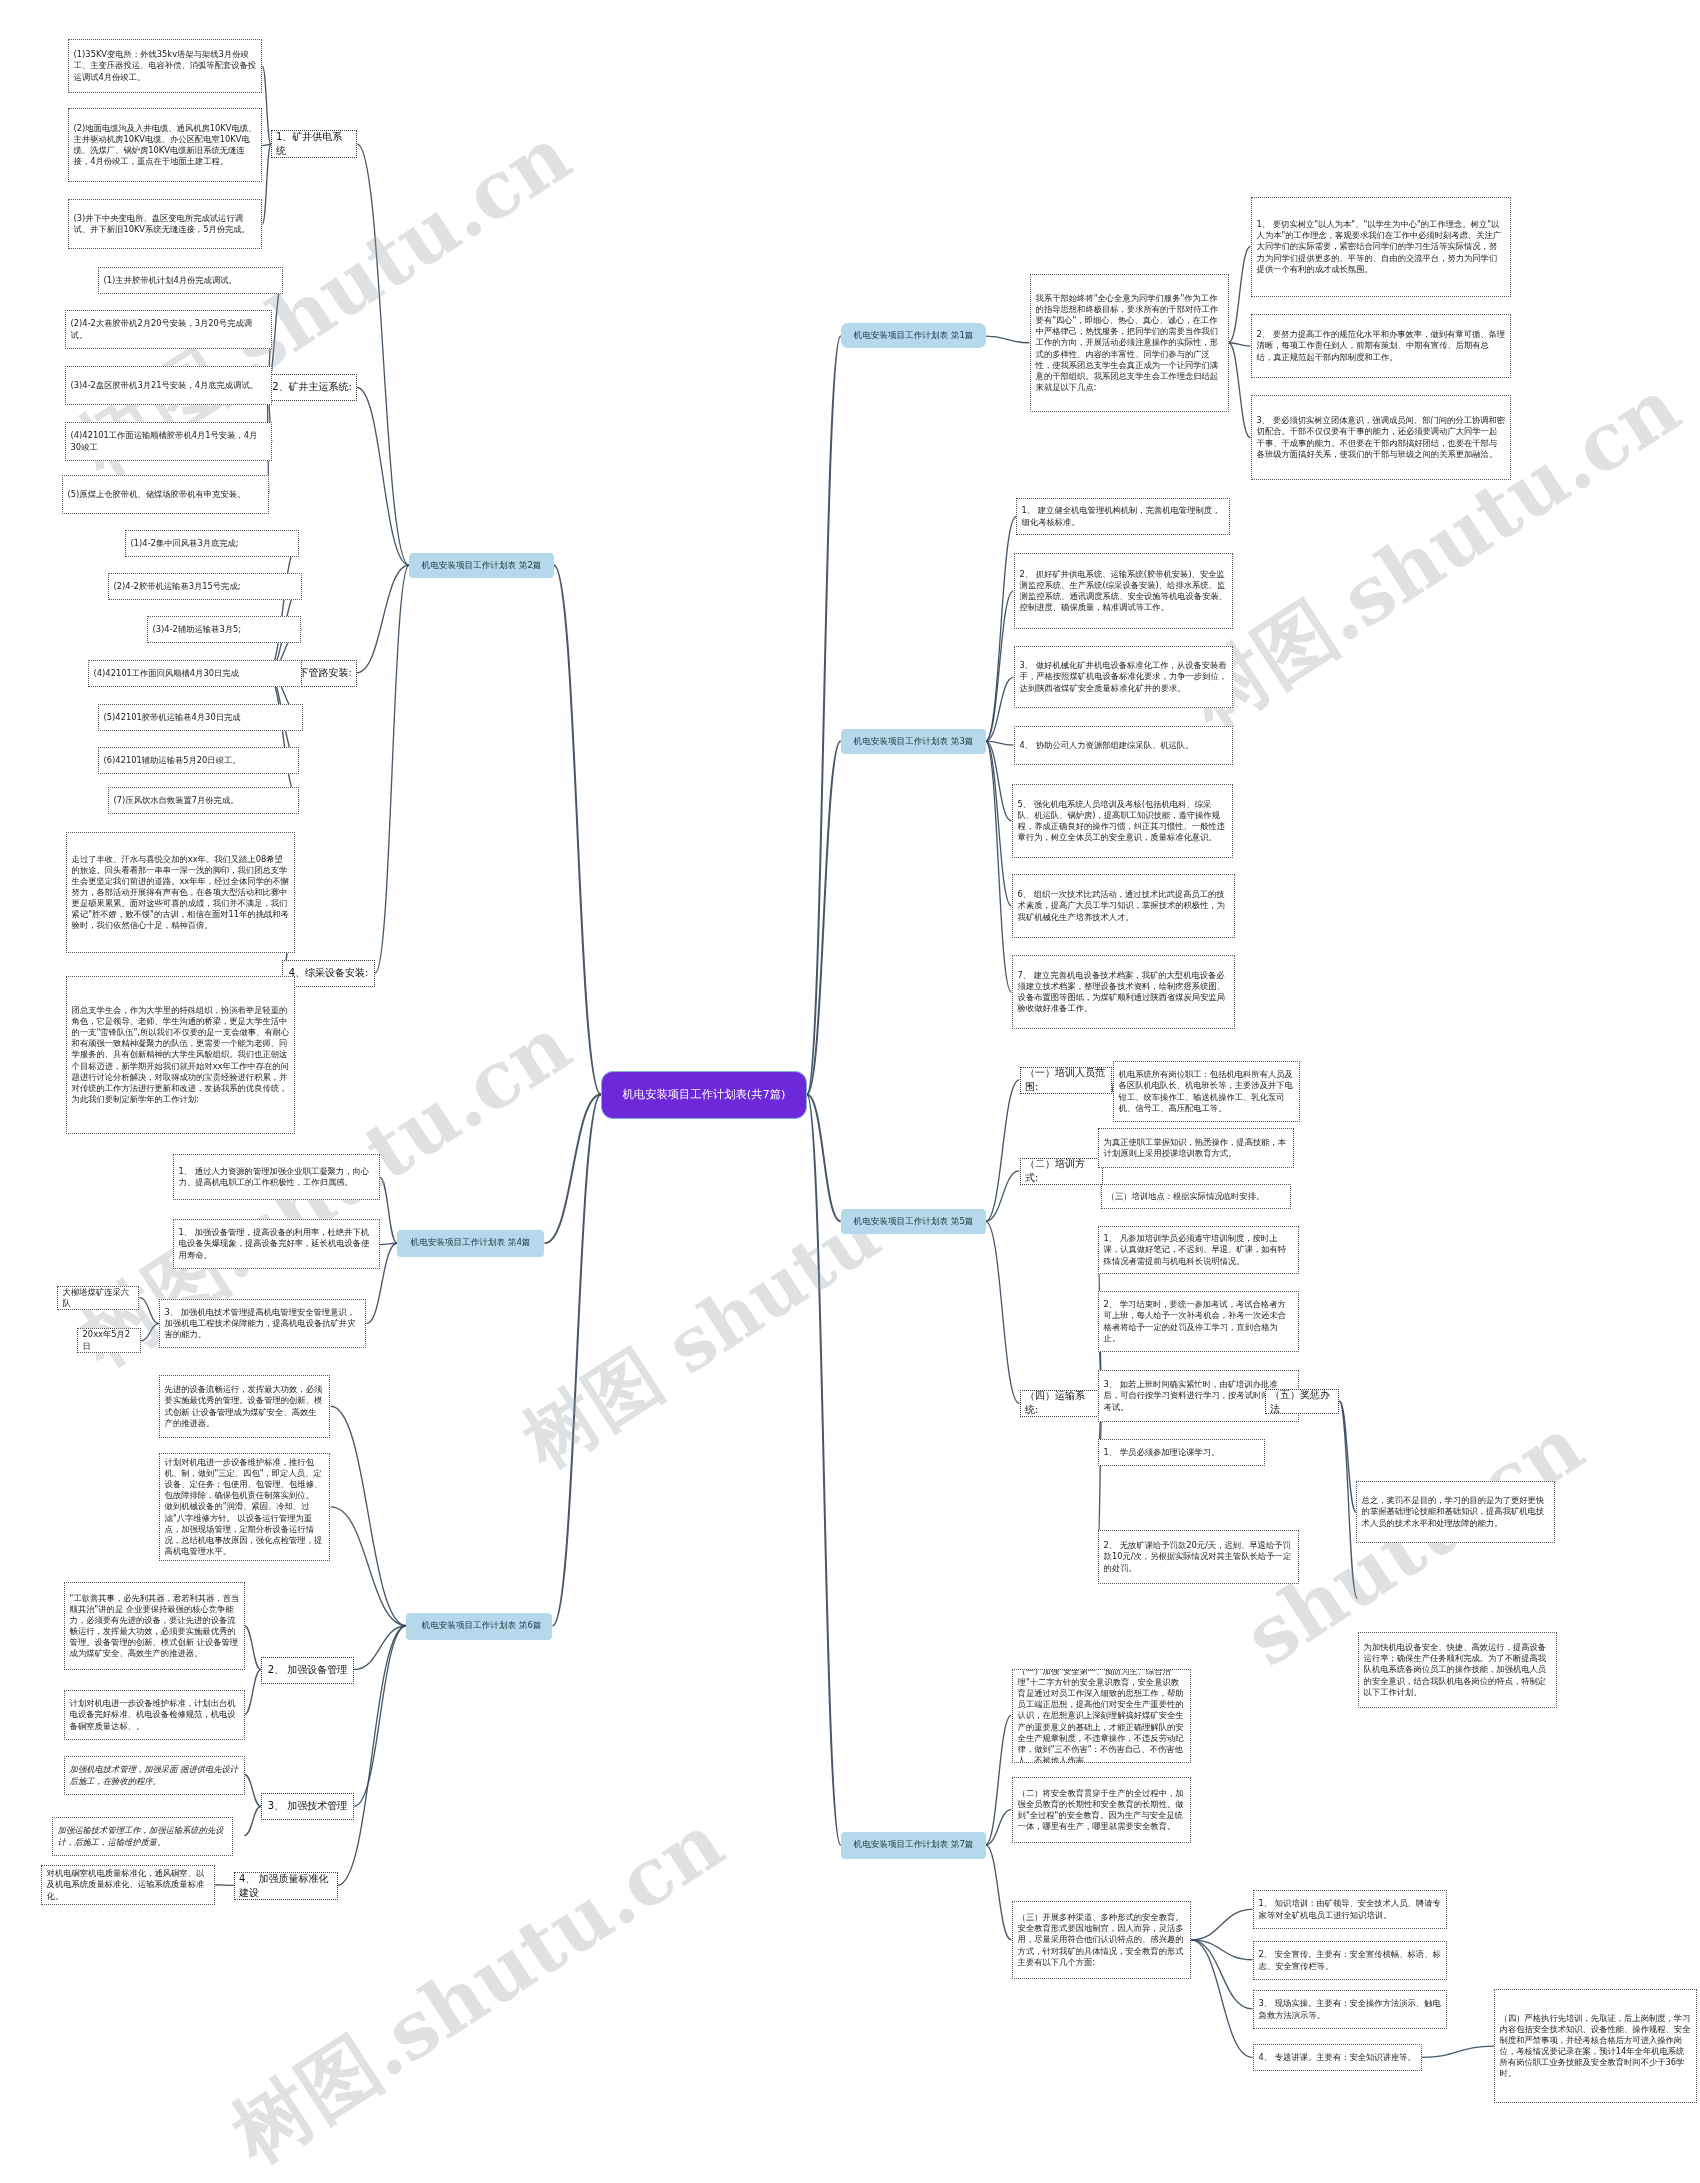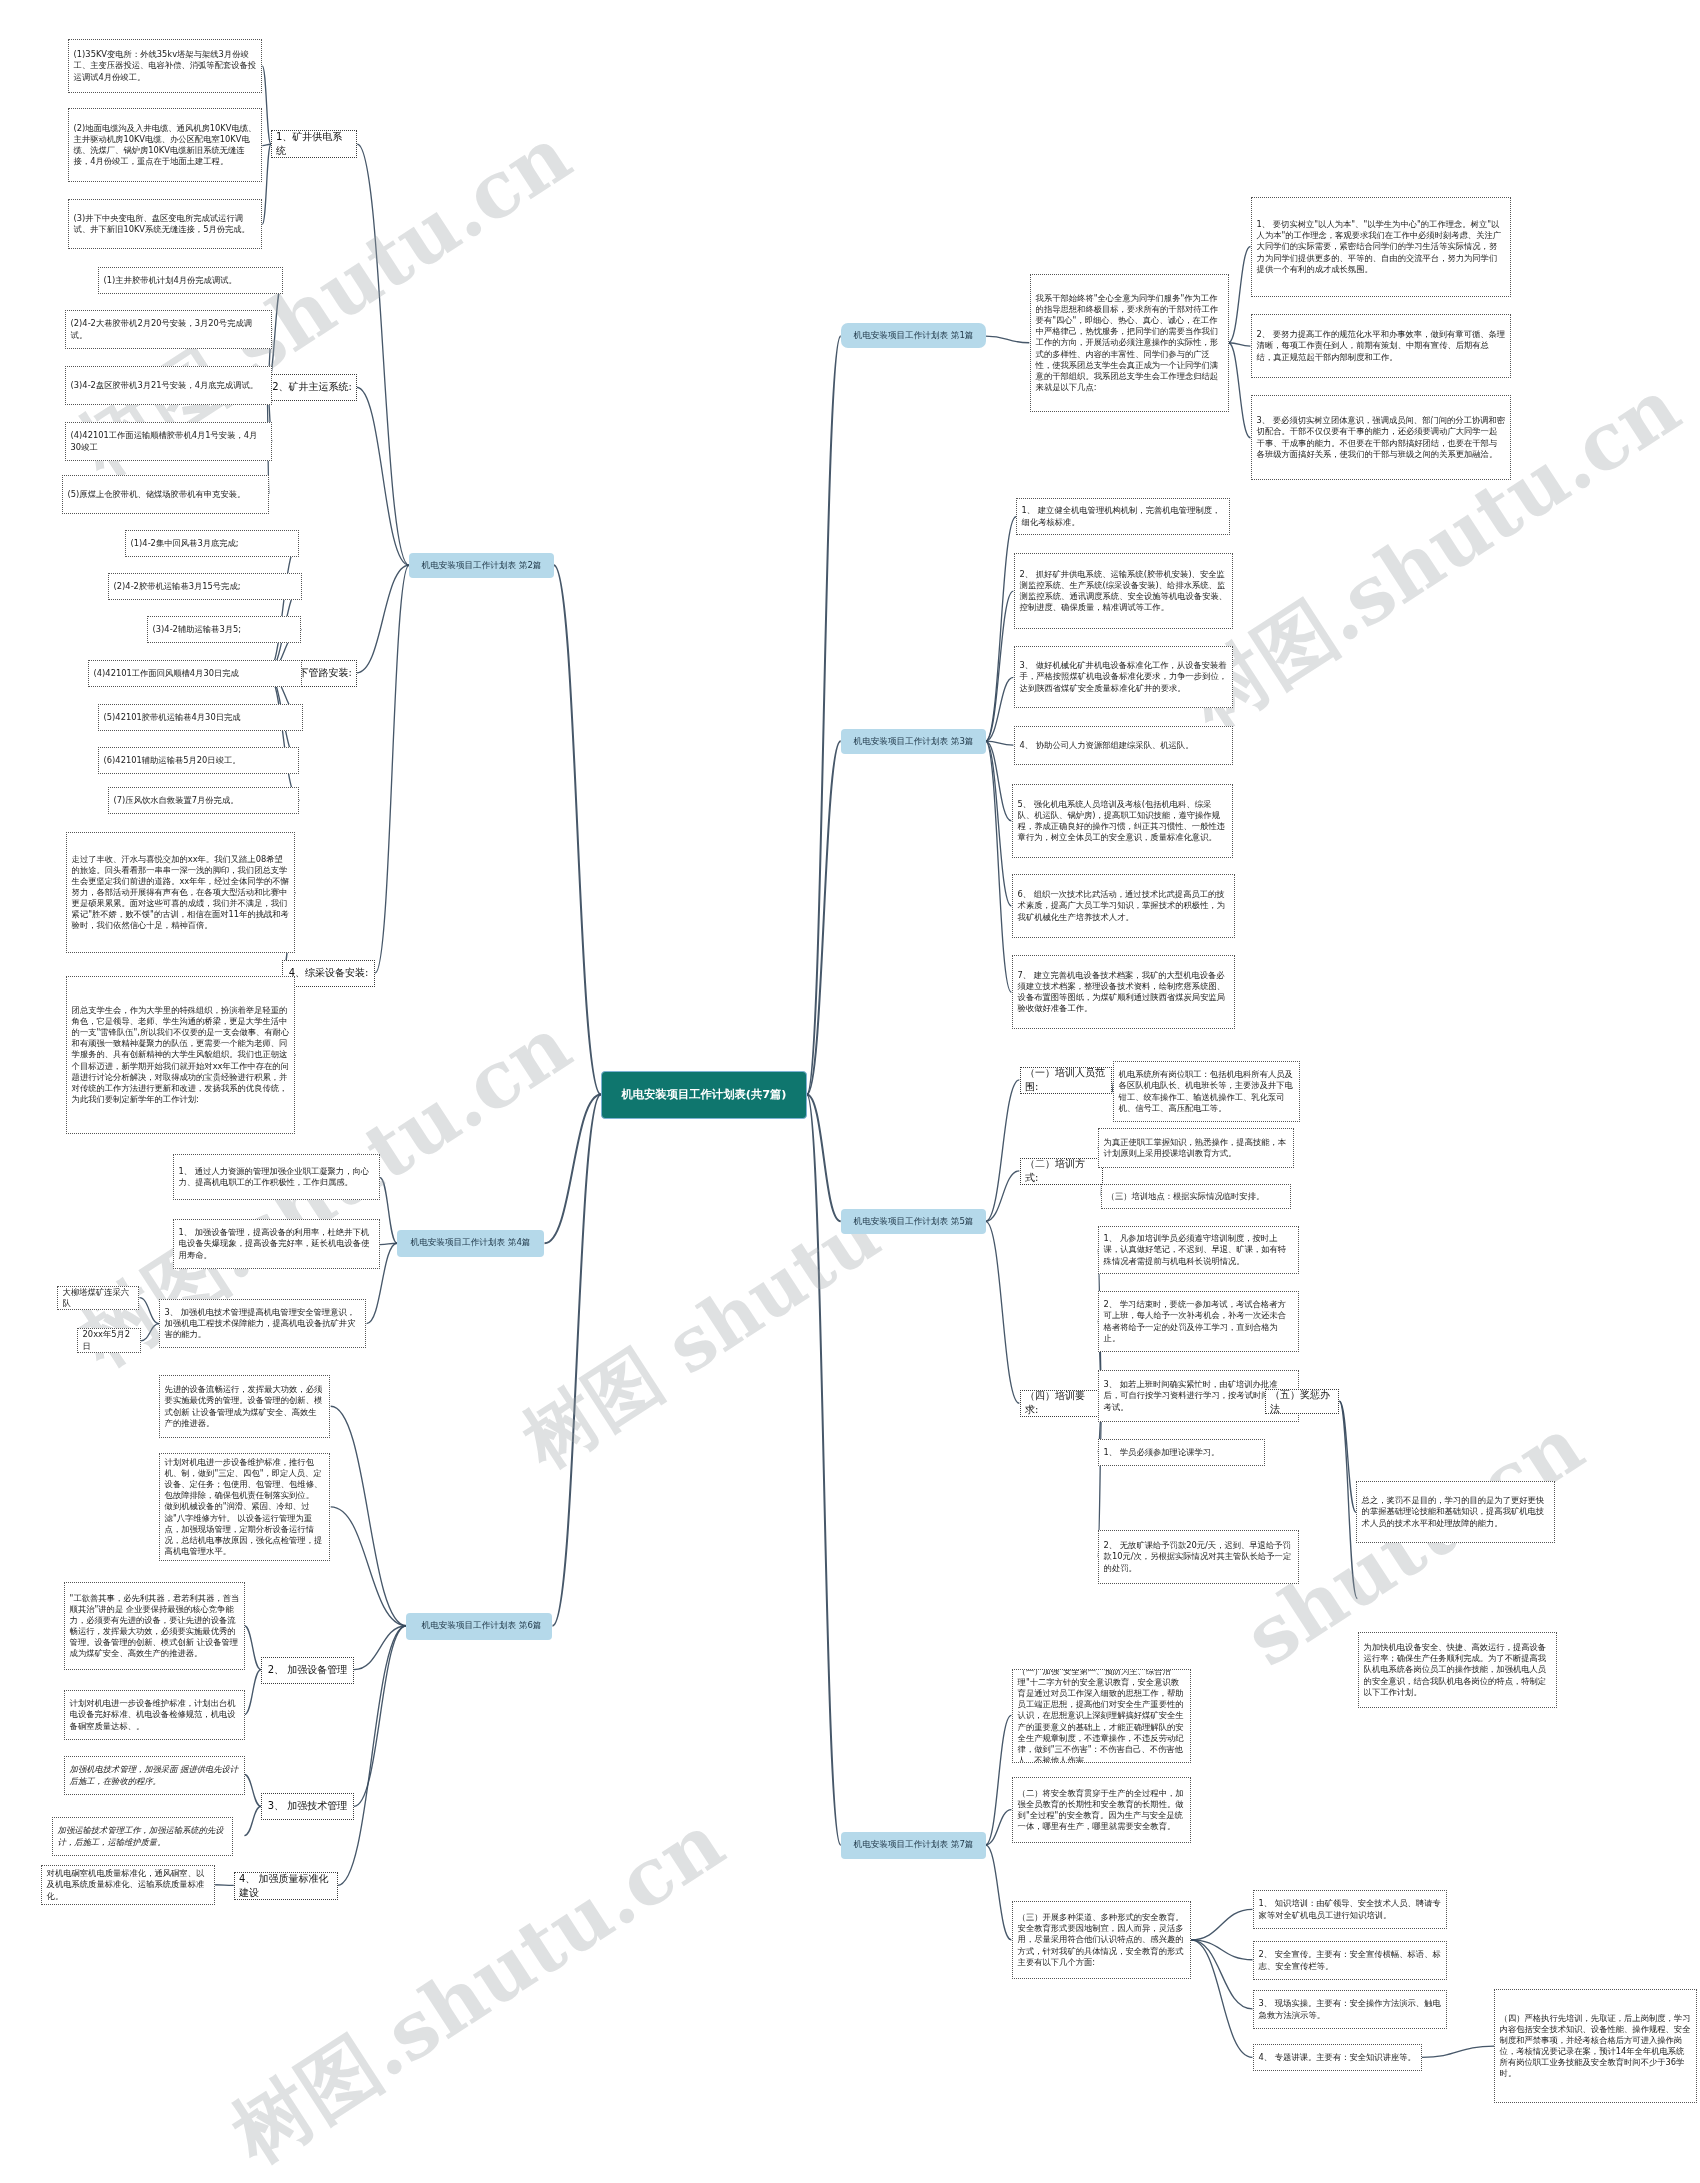--- a/index.html
+++ b/index.html
@@ -2,23 +2,23 @@
 <html style="font-size:10.6px"><head>
 <meta charset="utf-8">
 <style>
   html,body{margin:0;padding:0;background:#fff;}
   #stage{position:relative;width:1700px;height:2183px;background:#ffffff;overflow:hidden;
          font-family:"DejaVu Sans",sans-serif;}
   #edges{position:absolute;left:0;top:0;width:1700px;height:2183px;}
   .edge{fill:none;stroke:#36495c;stroke-width:2px;opacity:.92;}
   .edge.thick{stroke-width:3px;}
   .node{position:absolute;box-sizing:border-box;}
-  .root{background:#0f766e;color:#ffffff;border:1.3px solid #7fb2d4;border-radius:4px;
+  .root{background:#6d28d9;color:#ffffff;border:1.3px solid #7fb2d4;border-radius:12px;
         display:flex;align-items:center;justify-content:center;text-align:center;
-        font-size:11.3px;line-height:1.3;padding:2.7px 6.6px;font-weight:bold;}
+        font-size:11.3px;line-height:1.3;padding:2.7px 6.6px;}
   .branch{background:#b5d9ea;color:#21394a;border-radius:4px;font-size:8.6px;
         display:flex;align-items:center;justify-content:center;text-align:center;padding:1.3px 4px;}
   .section{background:#fff;border:0.7px dotted #3c3c3c;color:#101010;font-size:10px;
         display:flex;align-items:center;justify-content:center;text-align:left;padding:1.3px 4px;}
   .leaf{background:#fff;border:0.7px dotted #555;color:#1a1a1a;font-size:8.3px;line-height:1.33;
         padding:2.7px 4.6px;display:flex;align-items:center;overflow:hidden;}
   .wm{position:absolute;color:rgba(158,163,168,0.33);font-family:"DejaVu Serif",serif;
       font-weight:bold;white-space:nowrap;pointer-events:none;transform-origin:0 0;}
 </style>
 </head>
@@ -165,21 +165,21 @@
       <div class="node leaf" style="left: 1014px; top: 646px; width: 219px; height: 62px;">3、 做好机械化矿井机电设备标准化工作，从设备安装着手，严格按照煤矿机电设备标准化要求，力争一步到位，达到陕西省煤矿安全质量标准化矿井的要求。</div>
       <div class="node leaf" style="left: 1014px; top: 726px; width: 219px; height: 39px;">4、 协助公司人力资源部组建综采队、机运队。</div>
       <div class="node leaf" style="left: 1012px; top: 784px; width: 221px; height: 74px;">5、 强化机电系统人员培训及考核(包括机电科、综采队、机运队、锅炉房)，提高职工知识技能，遵守操作规程，养成正确良好的操作习惯，纠正其习惯性、一般性违章行为，树立全体员工的安全意识，质量标准化意识。</div>
       <div class="node leaf" style="left: 1012px; top: 874px; width: 223px; height: 64px;">6、 组织一次技术比武活动，通过技术比武提高员工的技术素质，提高广大员工学习知识，掌握技术的积极性，为我矿机械化生产培养技术人才。</div>
       <div class="node leaf" style="left: 1012px; top: 955px; width: 223px; height: 74px;">7、 建立完善机电设备技术档案，我矿的大型机电设备必须建立技术档案，整理设备技术资料，绘制疙瘩系统图、设备布置图等图纸，为煤矿顺利通过陕西省煤炭局安监局验收做好准备工作。</div>
       <div class="node section" style="left: 1020px; top: 1067px; width: 92px; height: 26.6px;">（一）培训人员范围:</div>
       <div class="node leaf" style="left: 1113px; top: 1061px; width: 187px; height: 61px;">机电系统所有岗位职工：包括机电科所有人员及各区队机电队长、机电班长等，主要涉及井下电钳工、绞车操作工、输送机操作工、乳化泵司机、信号工、高压配电工等。</div>
       <div class="node section" style="left: 1020px; top: 1158px; width: 83px; height: 26.6px;">（二）培训方式:</div>
       <div class="node leaf" style="left: 1098px; top: 1128px; width: 196px; height: 40px;">为真正使职工掌握知识，熟悉操作，提高技能，本计划原则上采用授课培训教育方式。</div>
       <div class="node leaf" style="left: 1101px; top: 1184px; width: 190px; height: 25px;">（三）培训地点：根据实际情况临时安排。</div>
-      <div class="node section" style="left: 1020px; top: 1390px; width: 83px; height: 26.6px;">（四）培训要求:</div>
+      <div class="node section" style="left: 1020px; top: 1390px; width: 83px; height: 26.6px;">（四）运输系统:</div>
       <div class="node leaf" style="left: 1098px; top: 1226px; width: 201px; height: 48px;">1、 凡参加培训学员必须遵守培训制度，按时上课，认真做好笔记，不迟到、早退、旷课，如有特殊情况者需提前与机电科长说明情况。</div>
       <div class="node leaf" style="left: 1098px; top: 1291px; width: 201px; height: 61px;">2、 学习结束时，要统一参加考试，考试合格者方可上班，每人给予一次补考机会，补考一次还未合格者将给予一定的处罚及停工学习，直到合格为止。</div>
       <div class="node leaf" style="left: 1098px; top: 1370px; width: 201px; height: 52px;">3、 如若上班时间确实紧忙时，由矿培训办批准后，可自行按学习资料进行学习，按考试时间参加考试。</div>
       <div class="node leaf" style="left: 1098px; top: 1439px; width: 167px; height: 26.6px;">1、 学员必须参加理论课学习。</div>
       <div class="node leaf" style="left: 1098px; top: 1530px; width: 201px; height: 54px;">2、 无故旷课给予罚款20元/天，迟到、早退给予罚款10元/次，另根据实际情况对其主管队长给予一定的处罚。</div>
       <div class="node section" style="left: 1265px; top: 1389px; width: 74px; height: 25px;">（五）奖惩办法</div>
       <div class="node leaf" style="left: 1356px; top: 1481px; width: 199px; height: 62px;">总之，奖罚不是目的，学习的目的是为了更好更快的掌握基础理论技能和基础知识，提高我矿机电技术人员的技术水平和处理故障的能力。</div>
       <div class="node leaf" style="left: 1358px; top: 1632px; width: 199px; height: 76px;">为加快机电设备安全、快捷、高效运行，提高设备运行率；确保生产任务顺利完成。为了不断提高我队机电系统各岗位员工的操作技能，加强机电人员的安全意识，结合我队机电各岗位的特点，特制定以下工作计划。</div>
       <div class="node leaf" style="left: 1012px; top: 1669px; width: 179px; height: 94px;">（一）加强"安全第一、预防为主、综合治理"十二字方针的安全意识教育，安全意识教育是通过对员工作深入细致的思想工作，帮助员工端正思想，提高他们对安全生产重要性的认识，在思想意识上深刻理解搞好煤矿安全生产的重要意义的基础上，才能正确理解队的安全生产规章制度，不违章操作，不违反劳动纪律，做到"三不伤害"：不伤害自己、不伤害他人、不被他人伤害。</div>
       <div class="node leaf" style="left: 1012px; top: 1777px; width: 179px; height: 66px;">（二）将安全教育贯穿于生产的全过程中，加强全员教育的长期性和安全教育的长期性。做到"全过程"的安全教育。因为生产与安全是统一体，哪里有生产，哪里就需要安全教育。</div>

